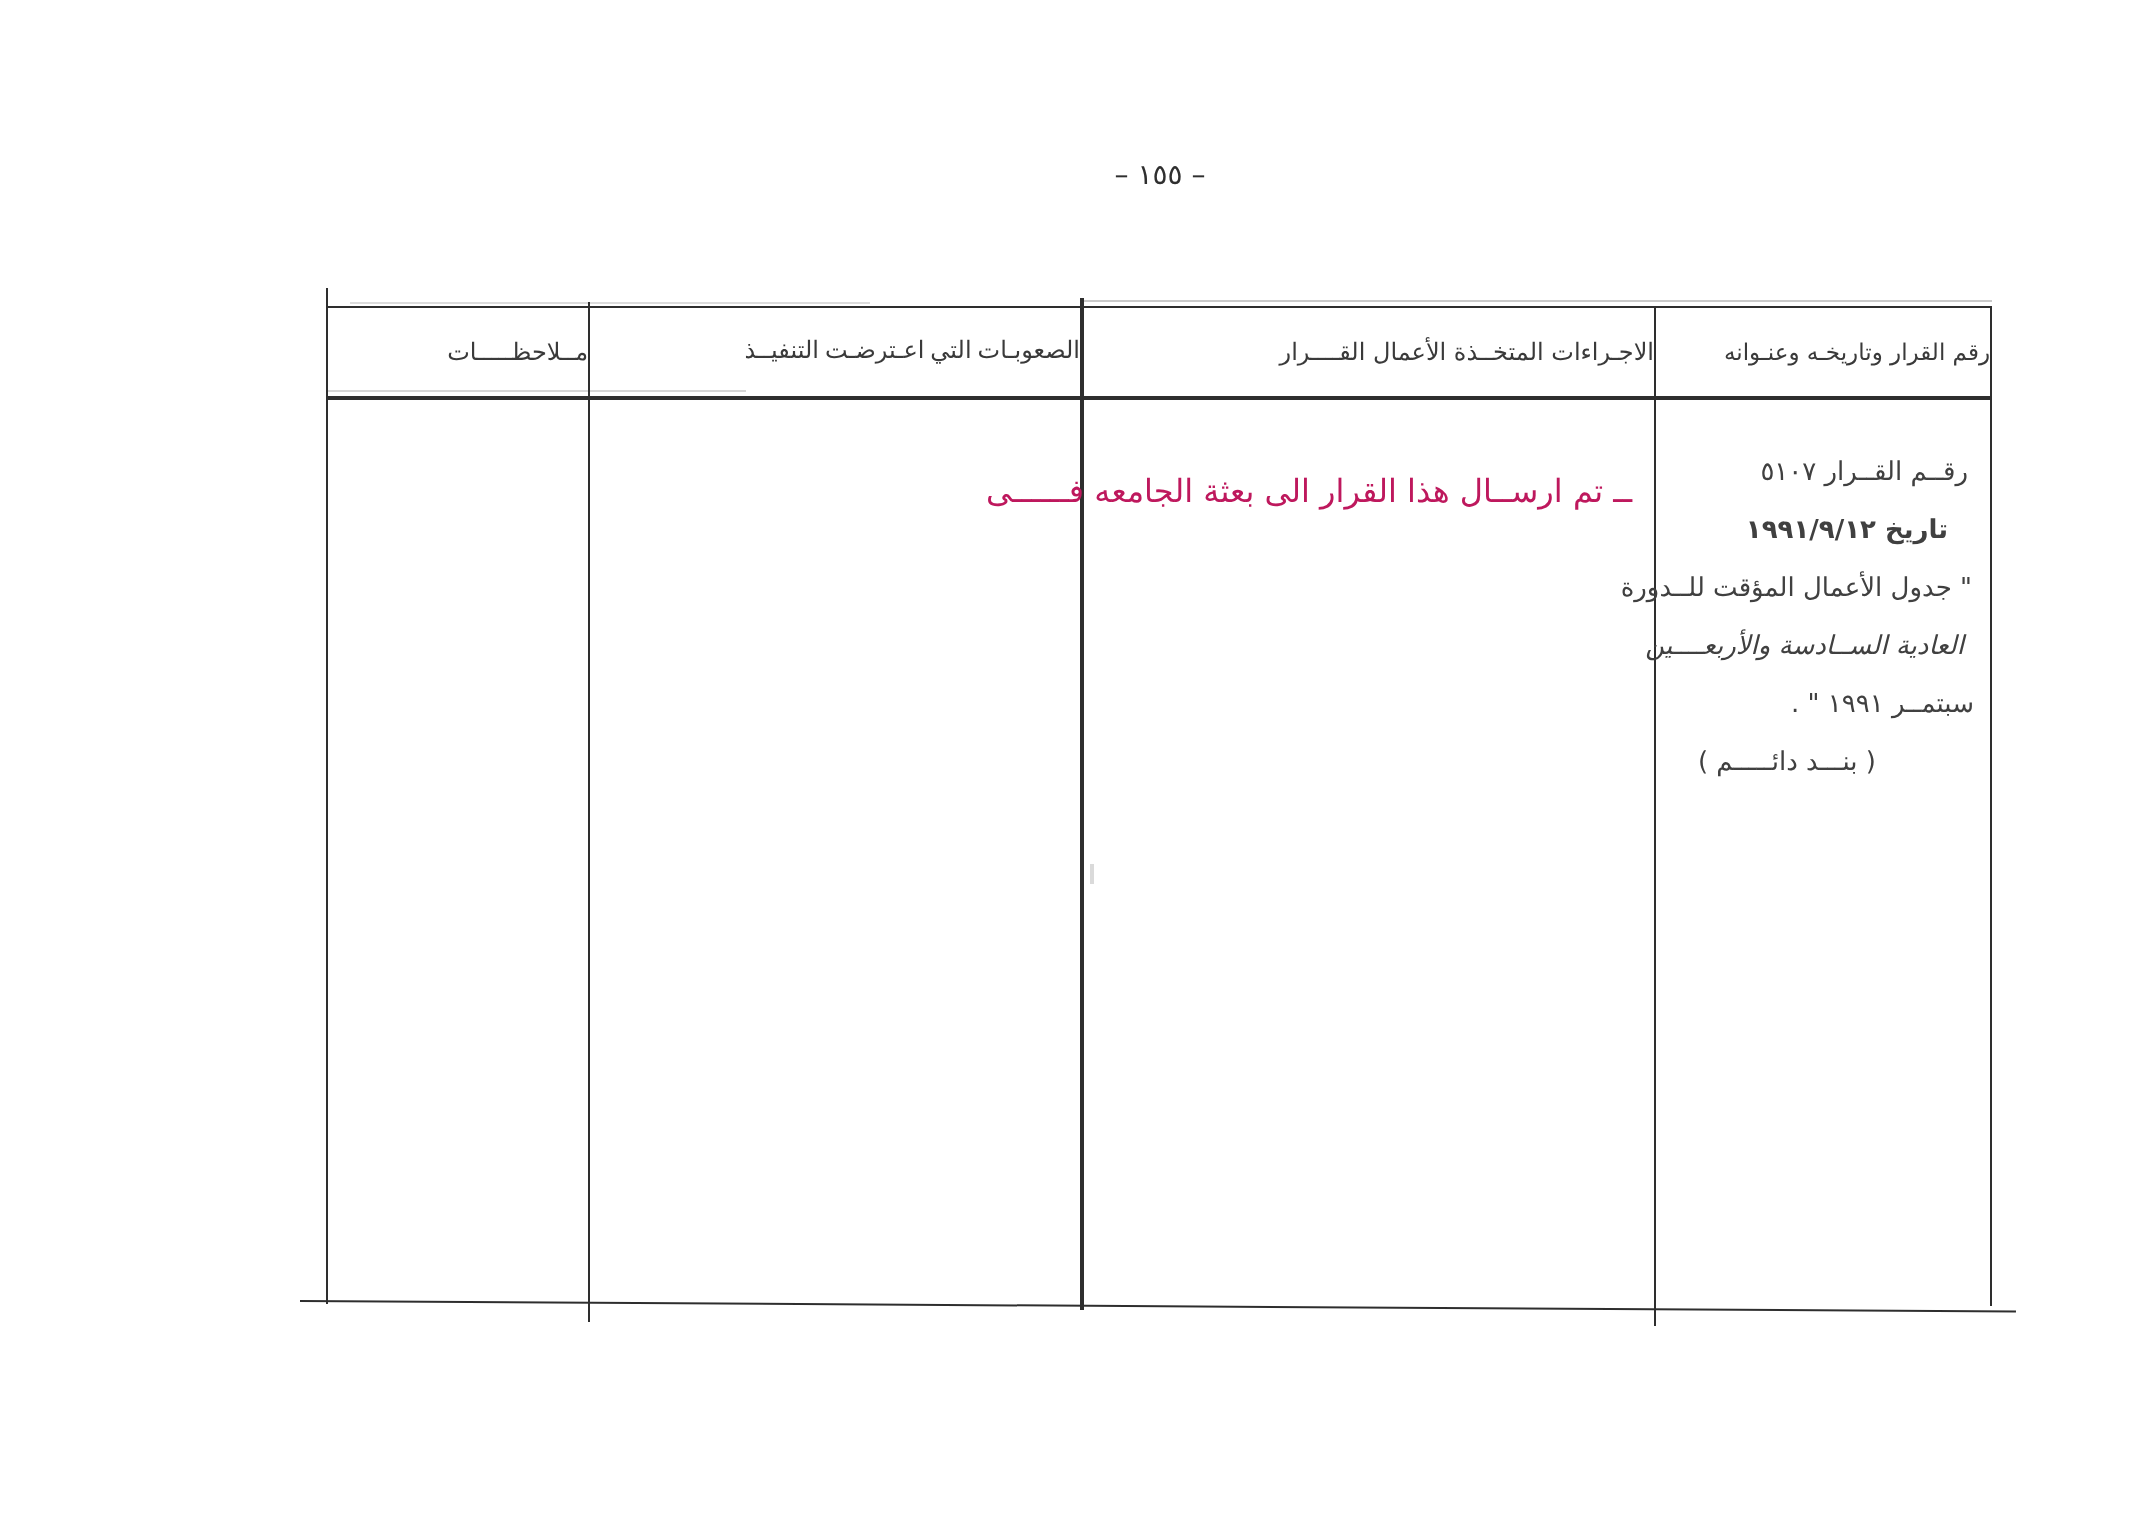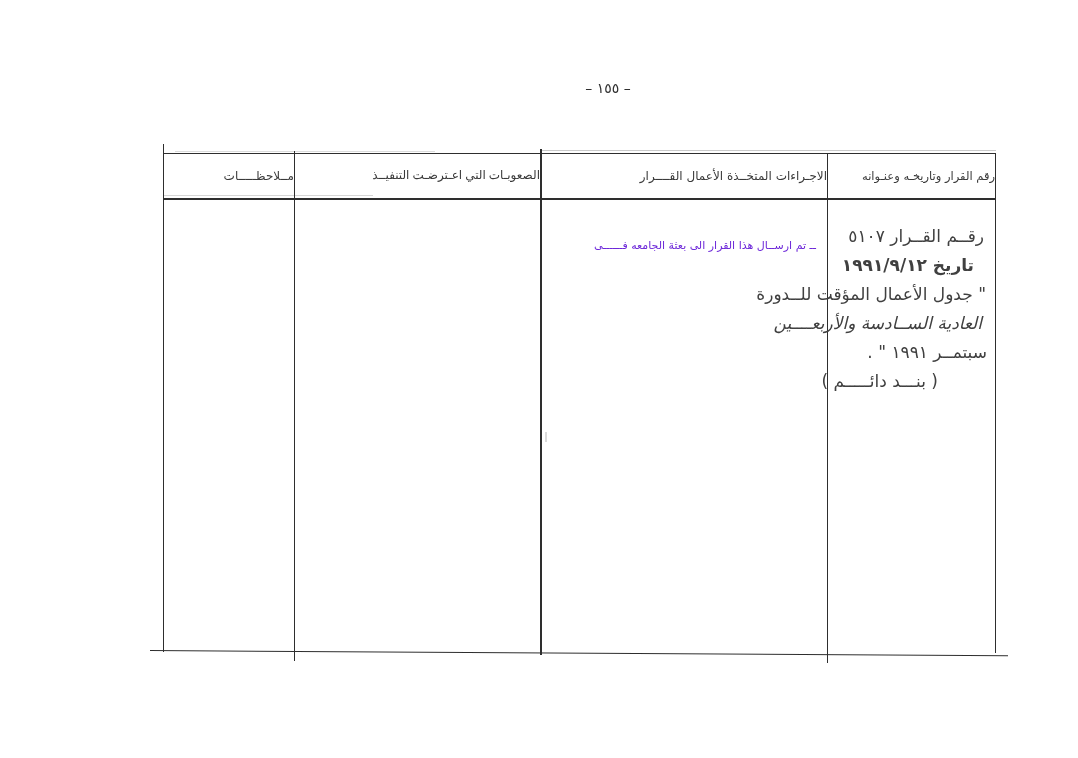--- a/index.html
+++ b/index.html
@@ -7,52 +7,52 @@
     position:relative;
     width:1078px;height:758px;
     margin:0 auto;
     background:#ffffff;
     font-family:"DejaVu Sans", sans-serif;
     color:#3b3b3b;
     overflow:hidden;
   }
   
   .pagenum{
-    position:absolute;left:533px;top:80px;width:150px;
+    position:absolute;left:505px;top:80px;width:150px;
     text-align:center;font-size:14px;color:#2f2f2f;
     letter-spacing:2px;direction:rtl;
   }
   
   .hline,.vline{position:absolute;background:#2e2e2e;}
   .hline{height:1.4px;}
   .vline{width:1.4px;}
   .faint{background:#8a8a8a;opacity:.45;height:1px;}
   
   .hdr{
     position:absolute;top:153px;height:45px;
     display:flex;align-items:center;justify-content:flex-start;
     direction:rtl;font-size:12px;white-space:nowrap;color:#3a3a3a;
   }
   
   .res-cell{
     position:absolute;left:829px;top:222px;width:161px;
-    direction:rtl;text-align:right;font-size:17px;color:#404040;
+    direction:rtl;text-align:right;font-size:13px;color:#404040;
   }
   .res-cell .line{line-height:29px;white-space:nowrap;}
   .res-cell .line:nth-child(1){padding-right:6px;}
   .res-cell .line:nth-child(2){padding-right:16px;font-weight:bold;}
   .res-cell .line:nth-child(3){padding-right:4px;}
   .res-cell .line:nth-child(4){padding-right:8px;font-style:italic;}
   .res-cell .line:nth-child(5){padding-right:3px;}
   .res-cell .line:nth-child(6){padding-right:52px;}
   .res-cell .line:nth-child(7){padding-right:46px;}
   
   .meas-cell{
     position:absolute;left:548px;top:230px;width:268px;
-    direction:rtl;text-align:right;font-size:11px;color:#6d28d9;
+    direction:rtl;text-align:right;font-size:16px;color:#be185d;
   }
   .meas-cell .line{line-height:32px;white-space:nowrap;}
   
   .empty-cell{position:absolute;}
   .speck{position:absolute;background:#b5b5b5;}
 </style>
 </head>
 <body>
 
 <div id="page">

